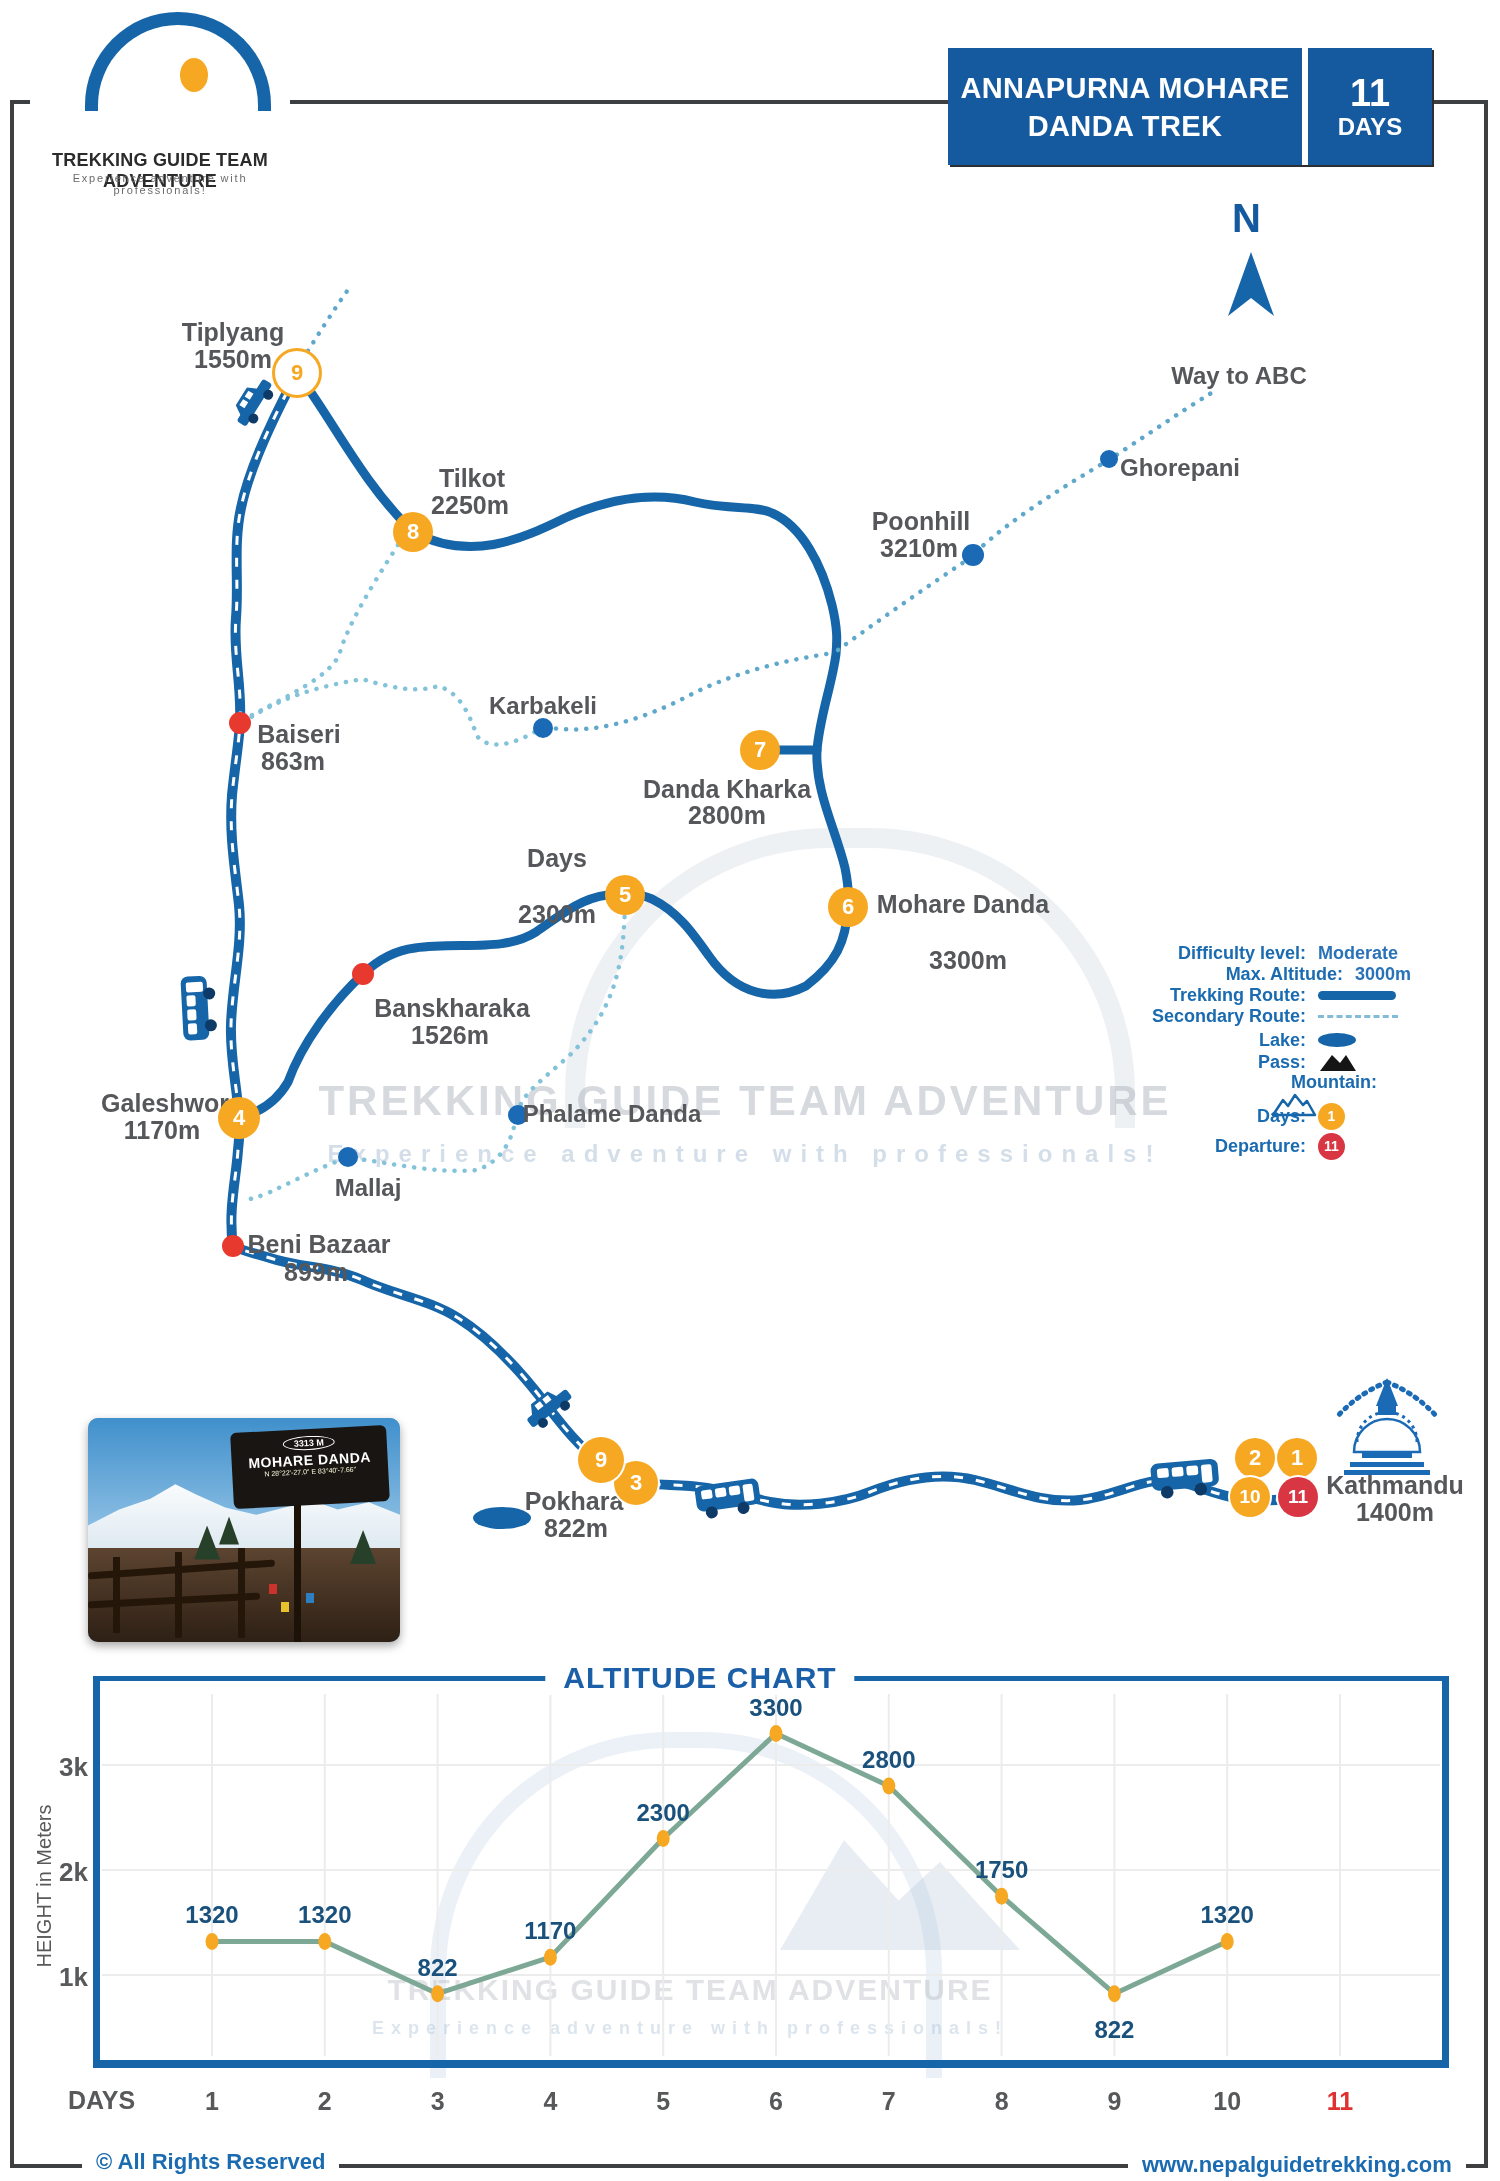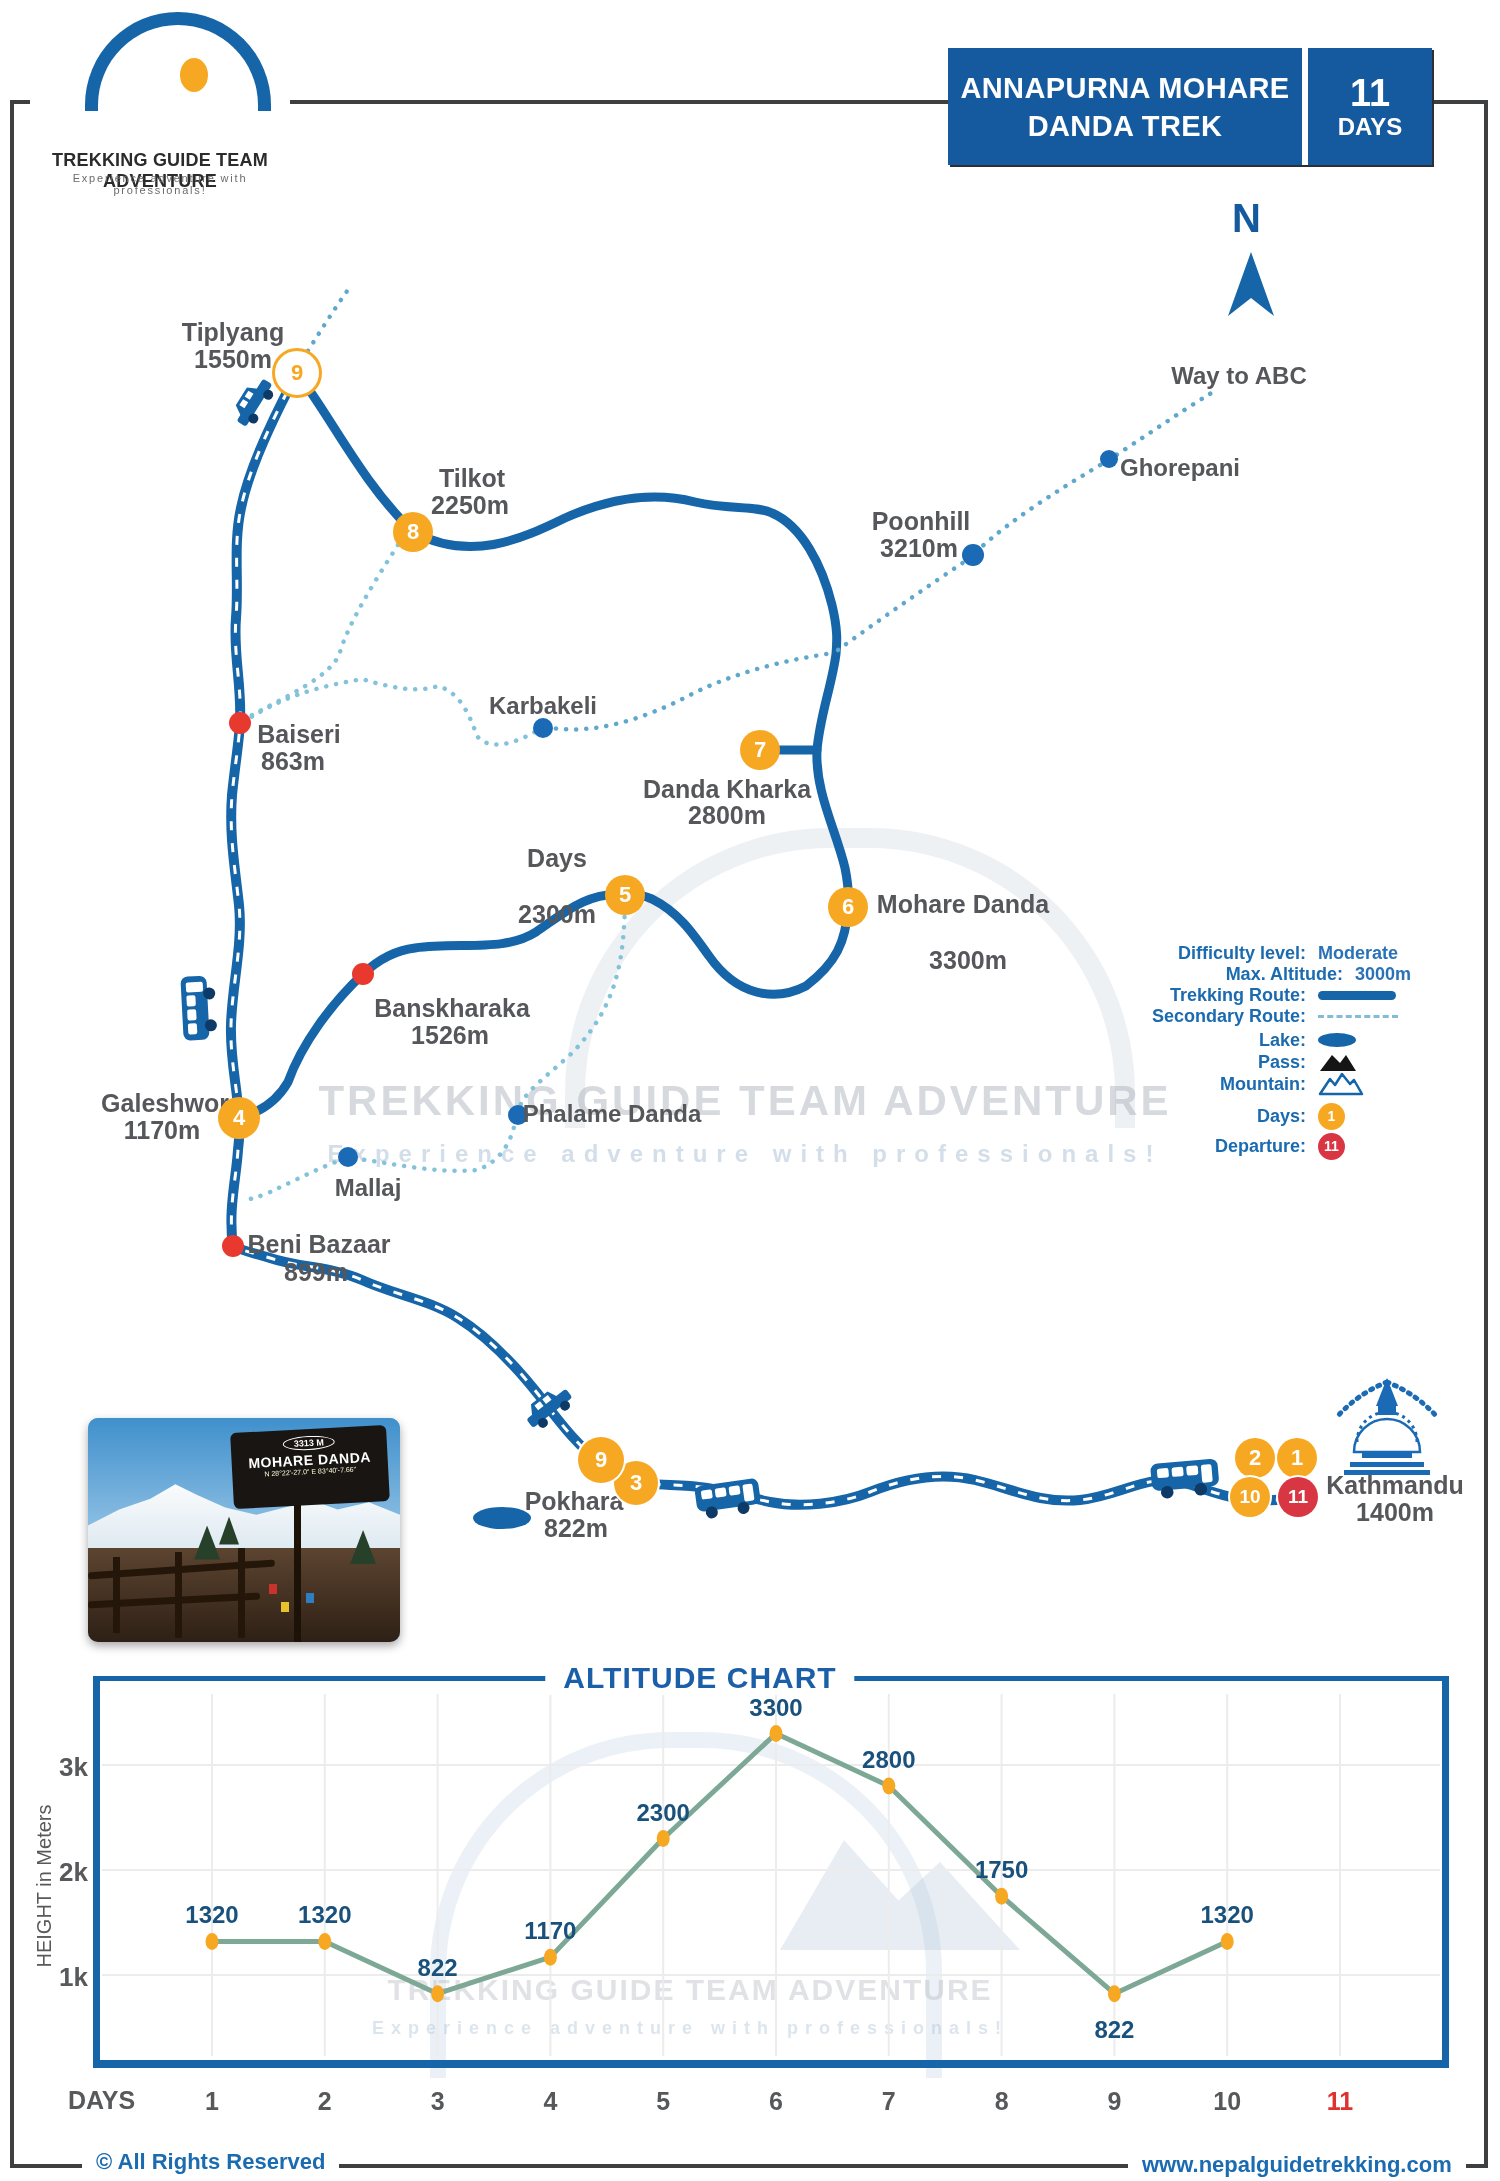--- a/index.html
+++ b/index.html
@@ -345,21 +345,21 @@
         </div>
     </div>
     <div class="lg-row" style="top:112px;">
       <div class="lg-label">Pass:</div>
       <div class="lg-val">
         <svg width="40" height="22" viewBox="0 0 40 22">
             <path d="M2 20 L14 4 L22 12 L28 4 L38 20 Z" fill="#151515"></path>
           </svg>
       </div>
     </div>
-    <div class="lg-row" style="top:134px;">
+    <div class="lg-row" style="top:134px;flex-direction:column;">
       <div class="lg-label">Mountain:</div>
       <div class="lg-val">
         <svg width="46" height="24" viewBox="0 0 46 24">
           <path d="M2 22 L12 7 L17 13 L24 2 L32 12 L36 8 L44 22 Z" fill="#fff" stroke="#1565a8" stroke-width="2.5" stroke-linejoin="round"></path>
         </svg>
       </div>
     </div>
     <div class="lg-row" style="top:166px;">
       <div class="lg-label">Days:</div>
       <div class="lg-val">

